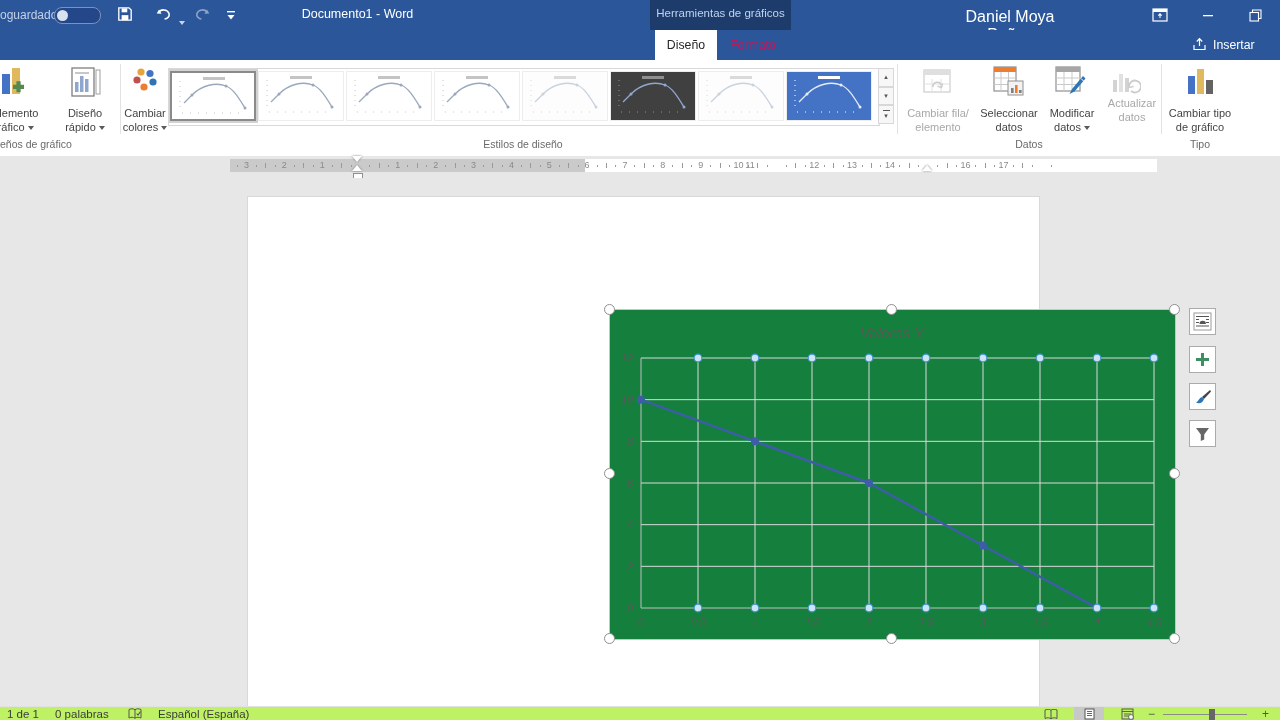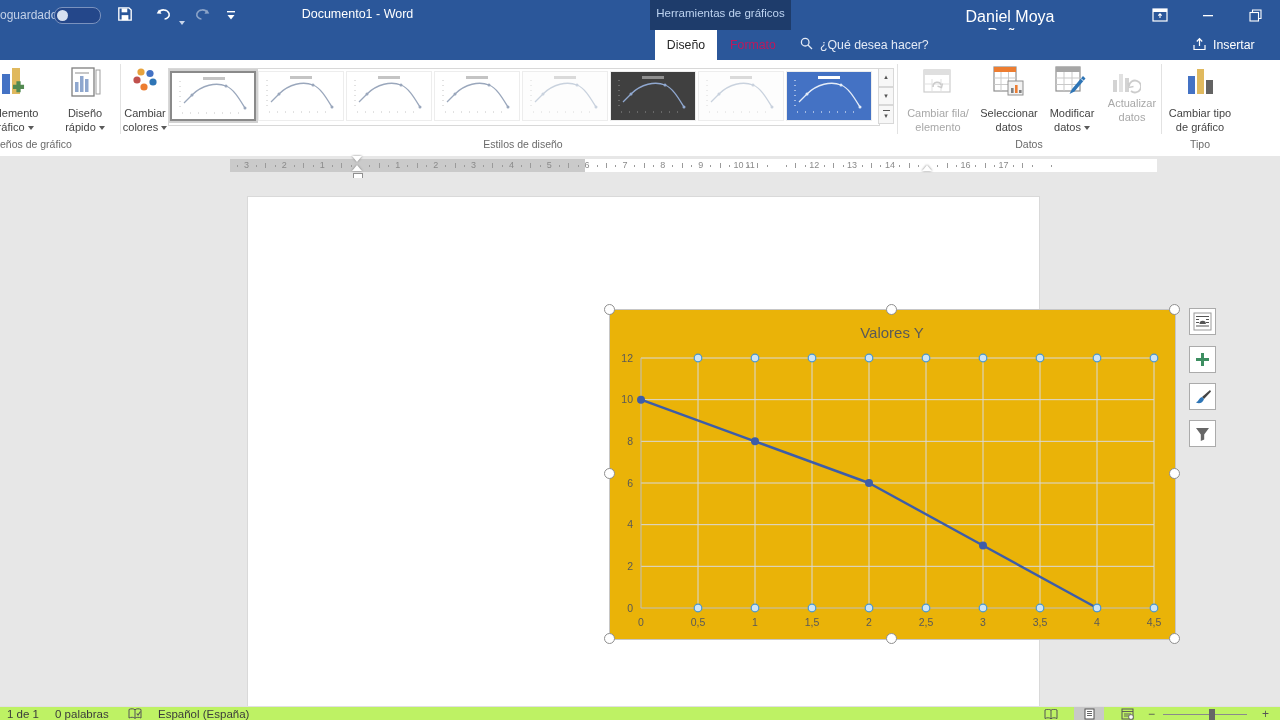--- a/index.html
+++ b/index.html
@@ -55,21 +55,21 @@
   .rul-num{top:1px;font-size:9px;color:#8A8A8A;width:12px;text-align:center;}
   .rul-tick{background:#9A9A9A;width:1px;}
   #ind-first{left:352px;top:0px;width:0;height:0;border-left:5px solid transparent;border-right:5px solid transparent;border-top:6px solid #fff;filter:drop-shadow(0 0 1px #777);}
   #ind-hang{left:352px;top:9px;width:0;height:0;border-left:5px solid transparent;border-right:5px solid transparent;border-bottom:6px solid #fff;filter:drop-shadow(0 0 1px #777);}
   #ind-box{left:353px;top:17px;width:8px;height:6px;background:#fff;border:1px solid #909090;}
   #ind-right{left:922px;top:9px;width:0;height:0;border-left:5px solid transparent;border-right:5px solid transparent;border-bottom:6px solid #fff;filter:drop-shadow(0 0 1px #777);}
 
   
   #doc{left:0;top:178px;width:1280px;height:528px;background:#E7E7E7;}
   #page{left:247px;top:18px;width:793px;height:560px;background:#fff;border:1px solid #D9D9D9;box-sizing:border-box;}
-  #chart-frame{left:361px;top:112px;width:565px;height:329px;border:1px solid #C6C6C6;background:#eab308;}
+  #chart-frame{left:361px;top:112px;width:565px;height:329px;border:1px solid #C6C6C6;background:#15803d;font-style:italic;}
   .sel-handle{width:11px;height:11px;border-radius:50%;background:#fff;border:1.4px solid #8F8F8F;box-sizing:border-box;}
   .side-btn{left:941px;width:27px;height:27px;background:#fff;border:1px solid #ABABAB;display:flex;align-items:center;justify-content:center;box-sizing:border-box;}
 
   
   #statusbar{left:0;top:706px;width:1280px;height:14px;background:#bef264;border-top:1px solid #E1E1E1;font-size:11.5px;color:#3B3B3B;}
   .sb-item{top:0px;line-height:14px;}
   .viewbtn{top:0;width:30px;height:14px;display:flex;align-items:center;justify-content:center;}
   .viewbtn.sel{background:#C8C8C8;}
   #zoom-track{left:1163px;top:7px;width:84px;height:1px;background:#8A8A8A;}
   #zoom-handle{left:1209px;top:2px;width:6px;height:11px;background:#666;}
@@ -144,27 +144,20 @@
         <span class="rtab">Diseño</span>
         <span class="rtab">Referencias</span>
         <span class="rtab">Correspondencia</span>
         <span class="rtab">Revisar</span>
         <span class="rtab">Vista</span>
         <span class="rtab">Ayuda</span>
       </div>
   </div>
   <div id="ctx-tab-active" class="abs ctx-tab">Diseño</div>
   <div id="ctx-tab-formato" class="abs ctx-tab">Formato</div>
-  <div id="tellme" class="abs">
-    <span><svg width="13" height="13" viewBox="0 0 13 13">
-          <circle cx="5.2" cy="5.2" r="3.8" fill="none" stroke="#E3EAF5" stroke-width="1.3"></circle>
-          <path d="M8 8 L12 12" stroke="#E3EAF5" stroke-width="1.3"></path>
-        </svg></span>
-    <span>¿Qué desea hacer?</span>
-  </div>
   <div id="share" class="abs">
     <span><svg width="15" height="14" viewBox="0 0 15 14">
           <path d="M2 8 L2 12.5 L13 12.5 L13 8" fill="none" stroke="#fff" stroke-width="1.2"></path>
           <path d="M7.5 9 L7.5 2 M4.8 4.5 L7.5 1.6 L10.2 4.5" fill="none" stroke="#fff" stroke-width="1.2"></path>
         </svg></span>
     <span>Insertar</span>
   </div>
 
   <div id="ribbon" class="abs">
 

